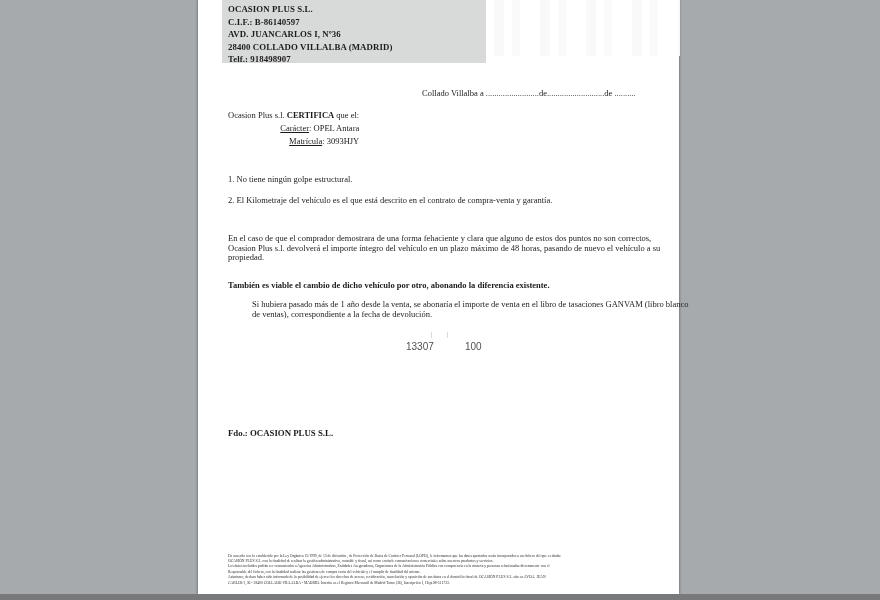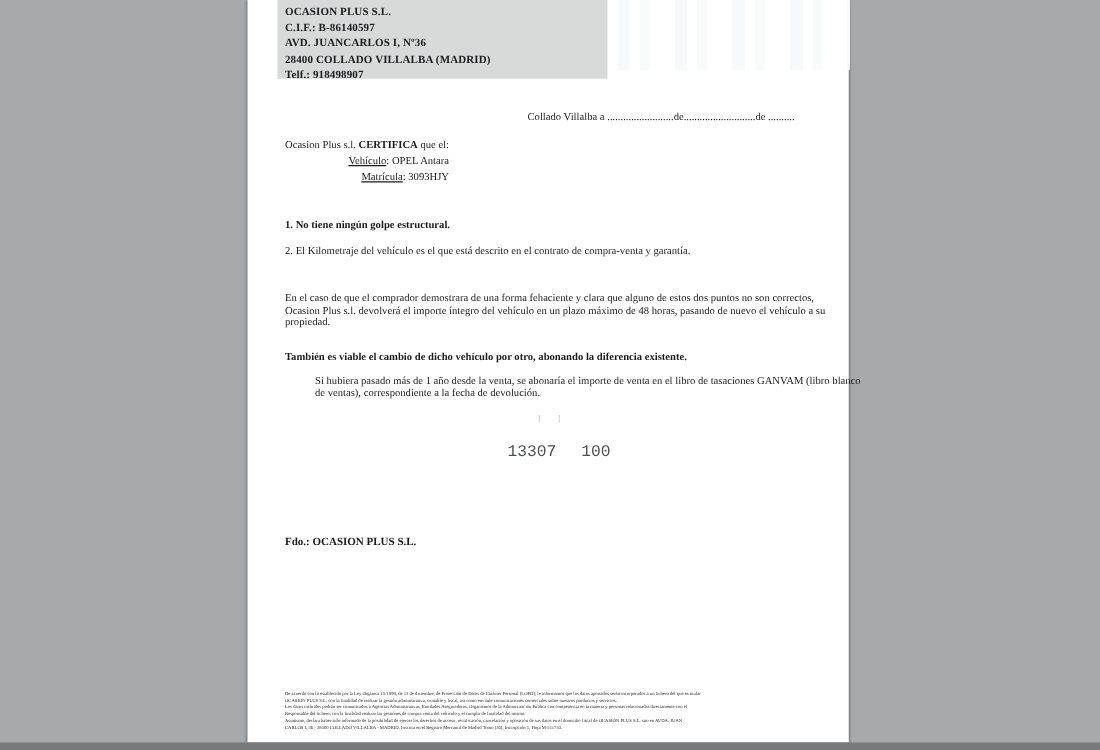--- a/index.html
+++ b/index.html
@@ -52,34 +52,34 @@
   .certify .kw { font-weight:bold; }
   .label-u {
     text-decoration:underline;
     display:inline-block;
     width:44px;
   }
   .point {
     position:absolute; left:30px;
     font-size:8.5px; color:#1b1b1d; white-space:nowrap;
   }
-  .point-1 { top:174px;font-weight:bold; }
+  .point-1 { top:174px; }
   .point-2 { top:195px; }
   .para {
     position:absolute; left:30px; width:442px;
     font-size:8.5px; line-height:9.7px; color:#1b1b1d;
   }
   .para-1 { top:234px; }
   .para-2 { top:281px;font-weight:bold; }
   .para-3 { top:300px;margin-left:24px; }
   .field-value {
     position:absolute;
-    font-family:Liberation Mono, monospace;
-    font-size:13px; color:#4f5052;
-    background:transparent; border:none; padding:0;margin-top:13px;
+    font-family:Liberation Sans, sans-serif;
+    font-size:10px; color:#4f5052;
+    background:transparent; border:none; padding:0;
   }
   .value-km { left:208px; top:341px; }
   .value-amount { left:267px; top:341px;text-align:right; }
   .tick {
     position:absolute; width:1px; height:6px; background:#d9d9d9;
   }
   .tick-1 { left:233px; top:332px; }
   .tick-2 { left:249px; top:332px; }
   .signature {
     position:absolute; left:30px; top:428px;
@@ -107,21 +107,21 @@
     <div class="lh-line">28400 COLLADO VILLALBA (MADRID)</div>
     <div class="lh-line">Telf.: 918498907</div>
   </div>
 
   <div class="watermark"></div>
 
   <div class="dateline">Collado Villalba a .........................de...........................de ..........</div>
 
   <div class="certify">
     <div><span>Ocasion Plus s.l. </span><span class="kw">CERTIFICA</span><span> que el:</span></div>
-    <div><span class="label-u">Vehículo</span><span>: OPEL Antara</span></div>
+    <div><span class="label-u">Carácter</span><span>: OPEL Antara</span></div>
     <div><span class="label-u">Matrícula</span><span>: 3093HJY</span></div>
   </div>
 
   <div class="point point-1">1. No tiene ningún golpe estructural.</div>
   <div class="point point-2">2. El Kilometraje del vehículo es el que está descrito en el contrato de compra-venta y garantía.</div>
 
   <div class="para para-1">En el caso de que el comprador demostrara de una forma fehaciente y clara que alguno de estos dos puntos no son correctos, Ocasion Plus s.l. devolverá el importe íntegro del vehículo en un plazo máximo de 48 horas, pasando de nuevo el vehículo a su propiedad.</div>
   <div class="para para-2">También es viable el cambio de dicho vehículo por otro, abonando la diferencia existente.</div>
   <div class="para para-3">Si hubiera pasado más de 1 año desde la venta, se abonaría el importe de venta en el libro de tasaciones GANVAM (libro blanco de ventas), correspondiente a la fecha de devolución.</div>
 

